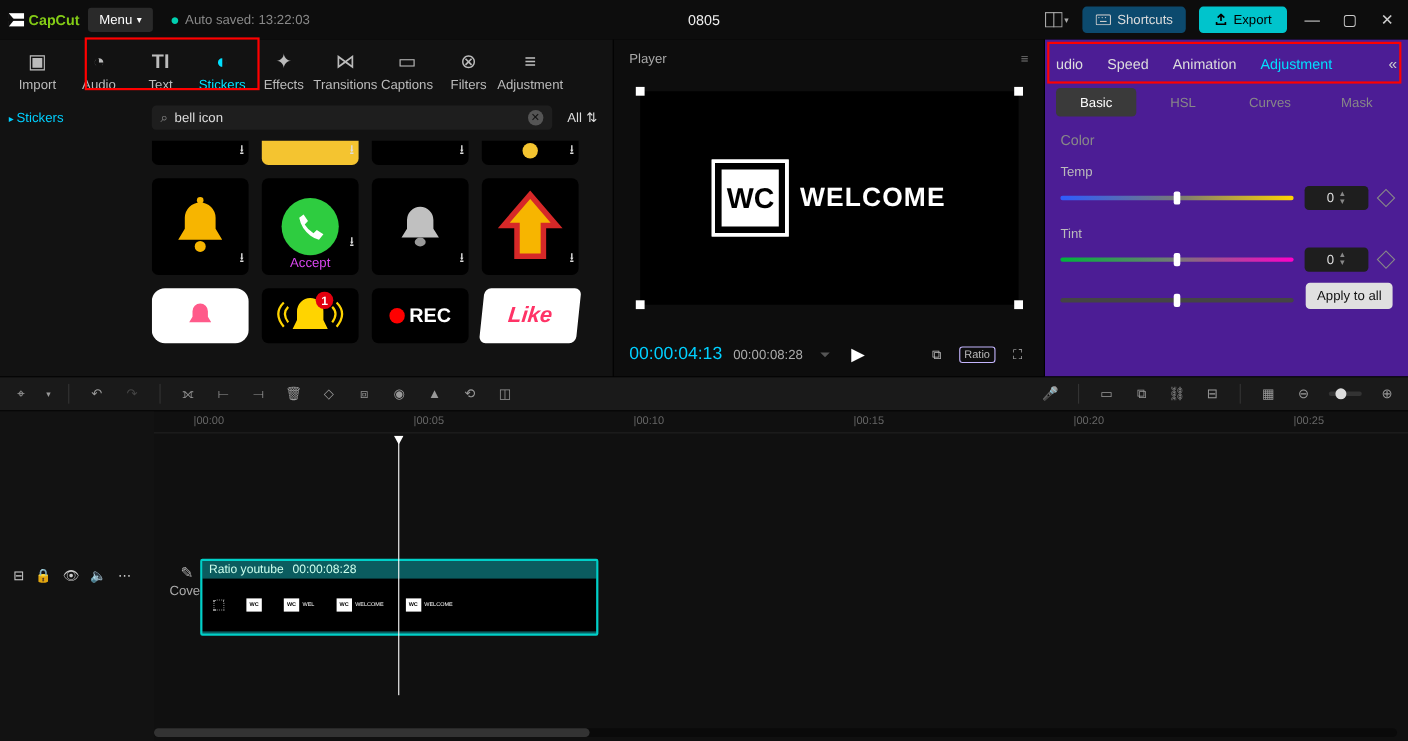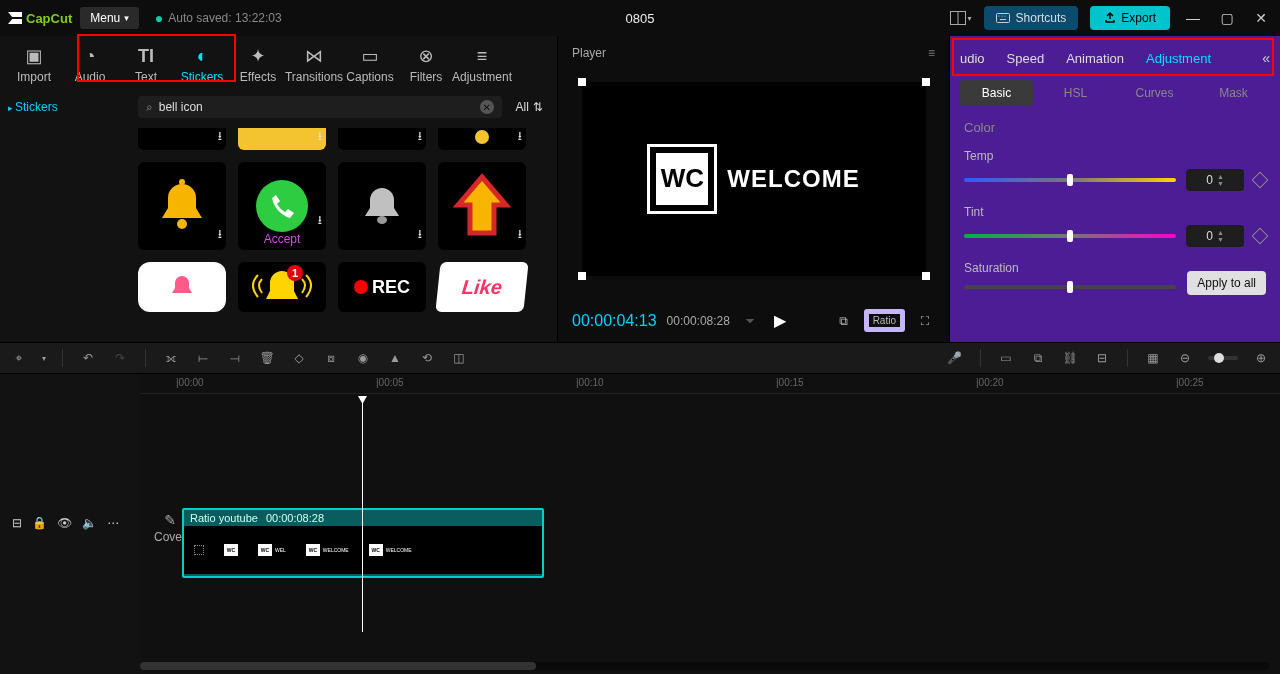--- a/index.html
+++ b/index.html
@@ -60,21 +60,21 @@
 .sel-handle.tl { left:-4px; top:-4px; } .sel-handle.tr { right:-4px; top:-4px; }
 .sel-handle.bl { left:-4px; bottom:-4px; } .sel-handle.br { right:-4px; bottom:-4px; }
 .welcome-group { display:flex; align-items:center; gap: 10px; }
 .wc-box { width: 70px; height: 70px; border: 3px solid #fff; color:#000; display:flex; align-items:center; justify-content:center; font-weight:900; font-size: 26px; background:#fff; box-shadow: inset 0 0 0 6px #000; }
 .welcome-text { color:#fff; font-weight: 800; font-size: 24px; letter-spacing: 1px; }
 .player-foot { display:flex; align-items:center; padding: 8px 14px 10px 14px; gap: 10px; }
 .timecode { color:#00d0ff; font-size: 16px; }
 .timecode2 { color:#aaa; font-size: 12px; }
 .foot-spacer { flex:1; }
 .foot-icon { color:#bbb; cursor:pointer; width:20px; text-align:center; }
-.ratio-badge { border:5px solid #c4b5fd; border-radius:3px; font-size:10px; padding:1px 4px; color:#bbb; cursor:pointer; }
+.ratio-badge { border:1px solid #c4b5fd; border-radius:3px; font-size:10px; padding:1px 4px; color:#bbb; cursor:pointer; }
 .play-btn { font-size: 16px; cursor:pointer; color:#fff; margin: 0 4px; }
 
 
 .inspector { width: 330px; background: #4c1d95; display: flex; flex-direction: column; position:relative; }
 .insp-tabs { display:flex; align-items:center; padding: 14px 10px 10px 10px; gap: 22px; }
 .insp-tab { color:#ddd; cursor:pointer; font-size: 13px; }
 .insp-tab.active { color:#00e0ff; }
 .insp-collapse { margin-left:auto; color:#ccc; cursor:pointer; font-size: 14px; }
 .red-box2 { position:absolute; right: 6px; top: 38px; width: 322px; height: 38px; border: 2px solid #ff0000; pointer-events:none; z-index:50; }
 
@@ -391,21 +391,20 @@
               <span class="stepper">
                 <span>▲</span>
                 <span>▼</span>
               </span>
             </div>
           <div class="diamond"></div>
         </div>
       </div>
 
       <div>
-        <div class="prop-label">Saturation</div>
         <div class="slider-row" style="margin-top:6px">
           <div class="slider sat">
               <div class="thumb" style="left:50%"></div>
             </div>
           <div class="num-box" style="visibility:hidden"></div>
           <div class="diamond" style="visibility:hidden"></div>
         </div>
       </div>
 
       <div class="apply-btn">Apply to all</div>

